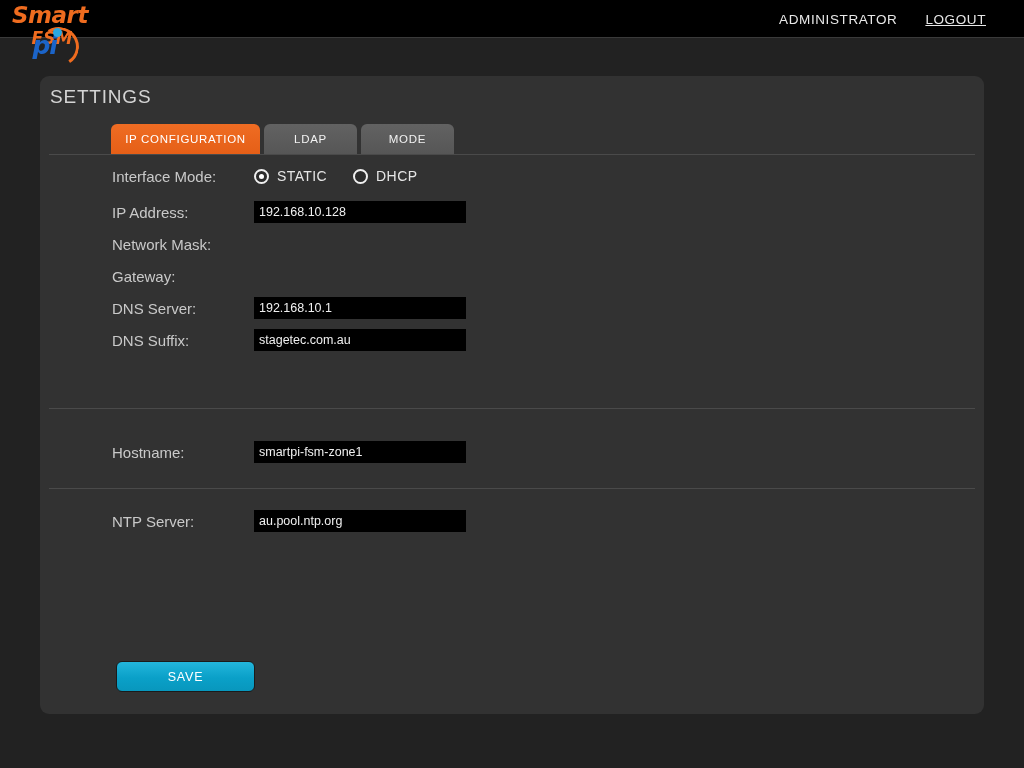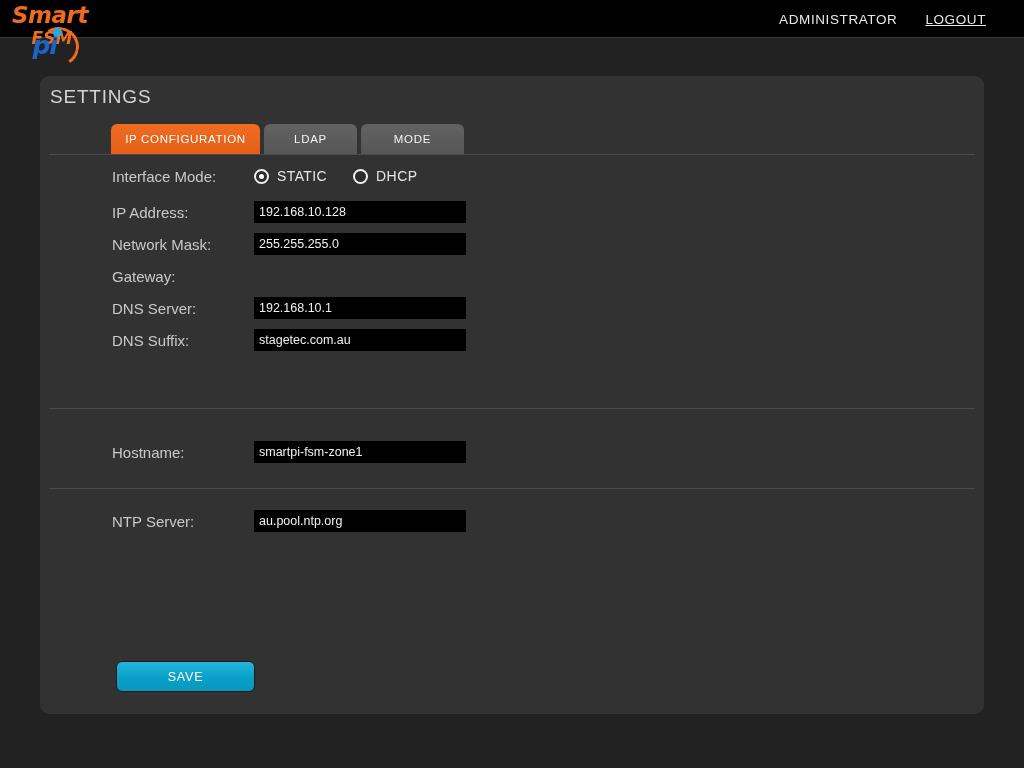--- a/index.html
+++ b/index.html
@@ -139,21 +139,21 @@
   .tab.inactive {
     background: linear-gradient(to bottom, #626262 0%, #565656 100%);
     color: #f2f2f2;
   }
   .tab.active {
     background: linear-gradient(to bottom, #ef6c23 0%, #e55f17 100%);
     color: #ffffff;
   }
   .tab-ip   { left: 62px;  width: 149px; }
   .tab-ldap { left: 215px; width: 93px;  }
-  .tab-mode { left: 312px; width: 103px;  }
+  .tab-mode { left: 312px; width: 93px;  }
 
   
   .form {
     position: absolute;
     left: 0; top: 80px;
     width: 944px;
   }
   .fieldrow {
     position: relative;
     height: 32px;
@@ -297,21 +297,20 @@
       </span>
     </div>
 
     <div class="fieldrow">
       <span class="flabel">IP Address:</span>
       <input class="finput" type="text" value="192.168.10.128" style="">
     </div>
 
     <div class="fieldrow">
       <span class="flabel">Network Mask:</span>
-      <input class="finput" type="text" value="255.255.255.0" style="">
     </div>
 
     <div class="fieldrow">
       <span class="flabel">Gateway:</span>
     </div>
 
     <div class="fieldrow">
       <span class="flabel">DNS Server:</span>
       <input class="finput" type="text" value="192.168.10.1" style="">
     </div>

